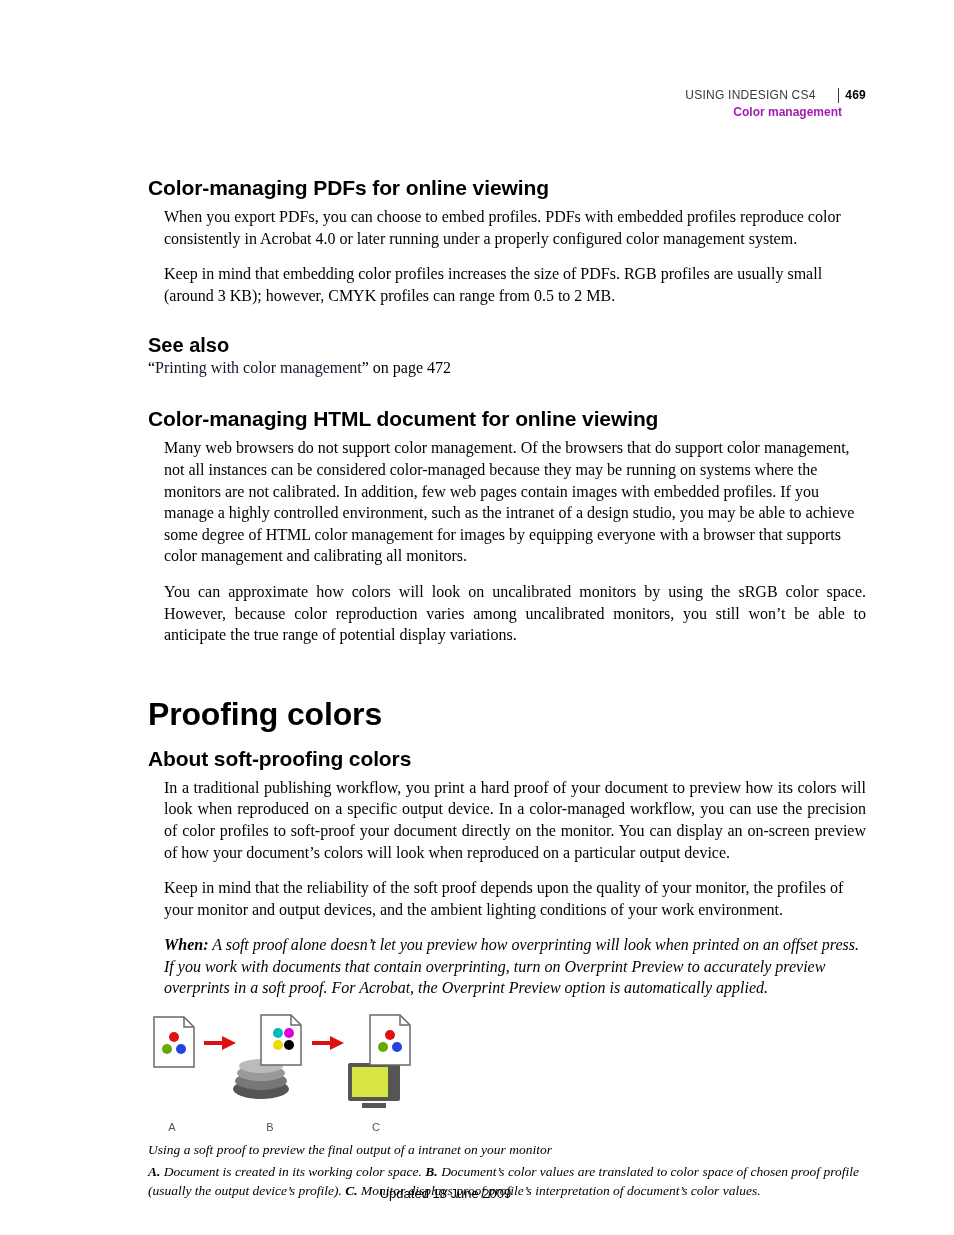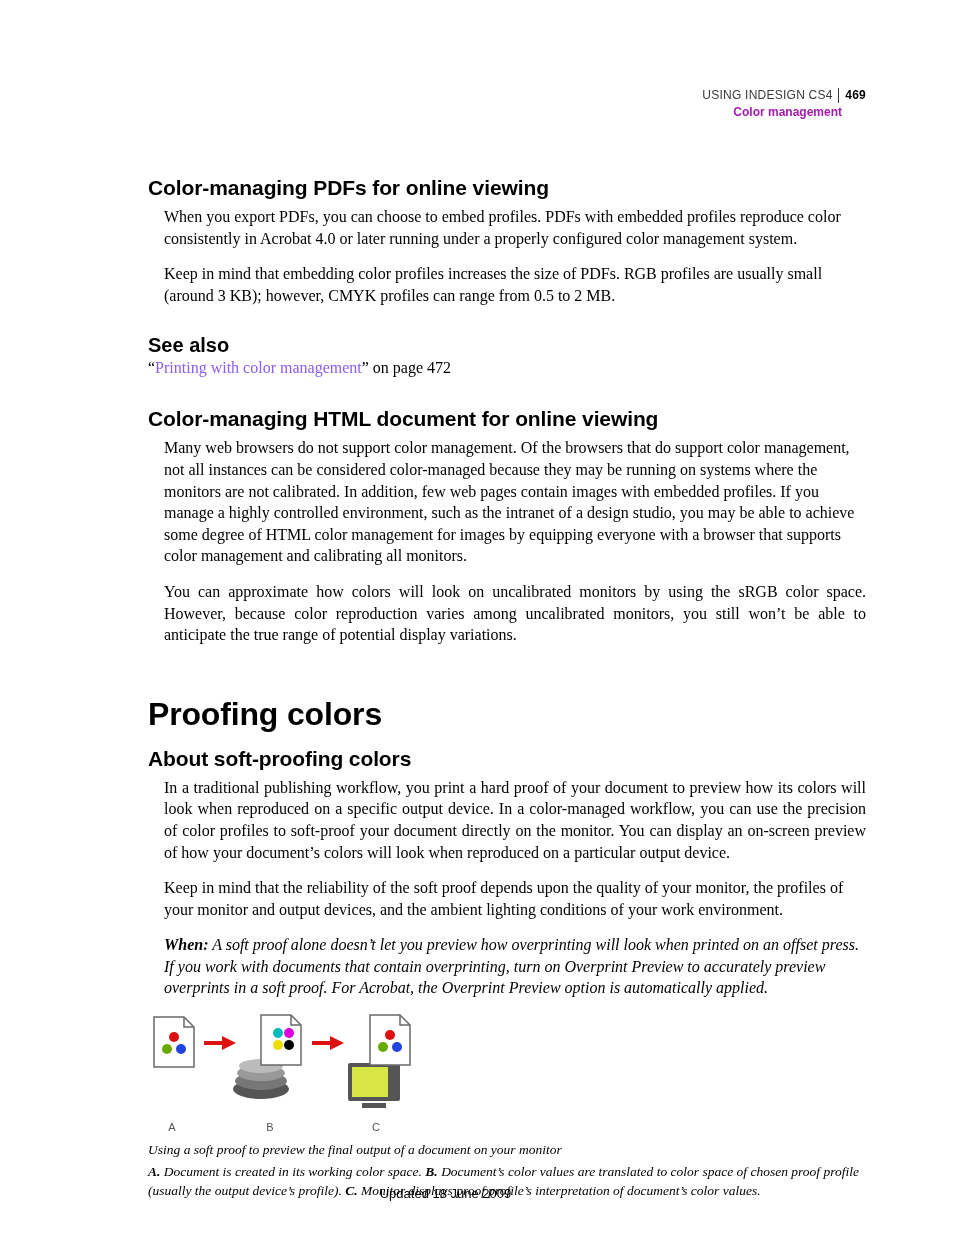--- a/index.html
+++ b/index.html
@@ -26,21 +26,21 @@
     margin-bottom: 56px;
   }
   .running-head .line1 {
     color: #3a3a3a;
     letter-spacing: 0.02em;
   }
   .running-head .pageno {
     display: inline-block;
     border-left: 1px solid #3a3a3a;
     padding-left: 6px;
-    margin-left: 2px;
+    margin-left: 19px;
     font-weight: 700;
     color: #000;
   }
   .running-head .line2 {
     color: #a21caf;
     font-weight: 700;
     margin-top: 2px;
     padding-right: 24px;
   }
   h2.subhead {
@@ -68,21 +68,21 @@
   .see-also-title {
     font-family: "Myriad Pro", "Segoe UI", Arial, sans-serif;
     font-weight: 700;
     font-size: 20px;
     margin: 28px 0 2px 0;
   }
   .see-also-entry {
     font-size: 16px;
     margin: 0 0 30px 0;
   }
-  .see-also-entry a { color: #8b5cf6; text-decoration: none; }
+  .see-also-entry a { color: #0f172a; text-decoration: none; }
   .figure {
     margin: 6px 0 6px 0;
   }
   .figure svg { display: block; }
   .caption {
     font-size: 13.5px;
     font-style: italic;
     line-height: 1.35;
     margin: 4px 0 0 0;
   }
@@ -190,21 +190,21 @@
           <circle cx="27" cy="32" r="5" fill="#24d"></circle>
         </g>
       </g>
 
       <text x="24" y="118" text-anchor="middle" font-family="Arial" font-size="11" fill="#555">A</text>
       <text x="122" y="118" text-anchor="middle" font-family="Arial" font-size="11" fill="#555">B</text>
       <text x="228" y="118" text-anchor="middle" font-family="Arial" font-size="11" fill="#555">C</text>
     </svg>
   </div>
 
-  <p class="caption">Using a soft proof to preview the final output of a document on your monitor</p>
+  <p class="caption">Using a soft proof to preview the final output of a intranet on your monitor</p>
   <p class="caption">
     <span class="desc-lead">A.</span><span> Document is created in its working color space.  </span>
     <span class="desc-lead">B.</span><span> Document’s color values are translated to color space of chosen proof profile (usually the output device’s profile).  </span>
     <span class="desc-lead">C.</span><span> Monitor displays proof profile’s interpretation of document’s color values.</span>
   </p>
 
 </div>
 
 <div class="footer">
   <span>Updated 18 June 2009</span>

